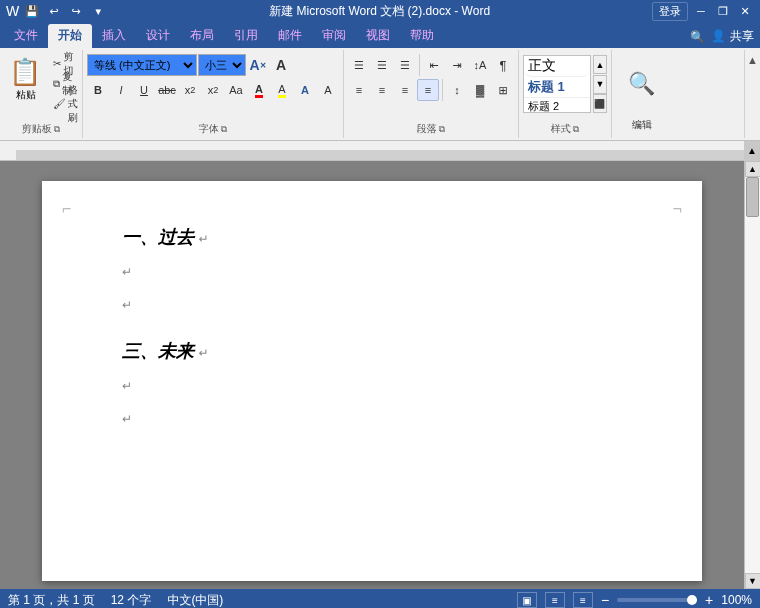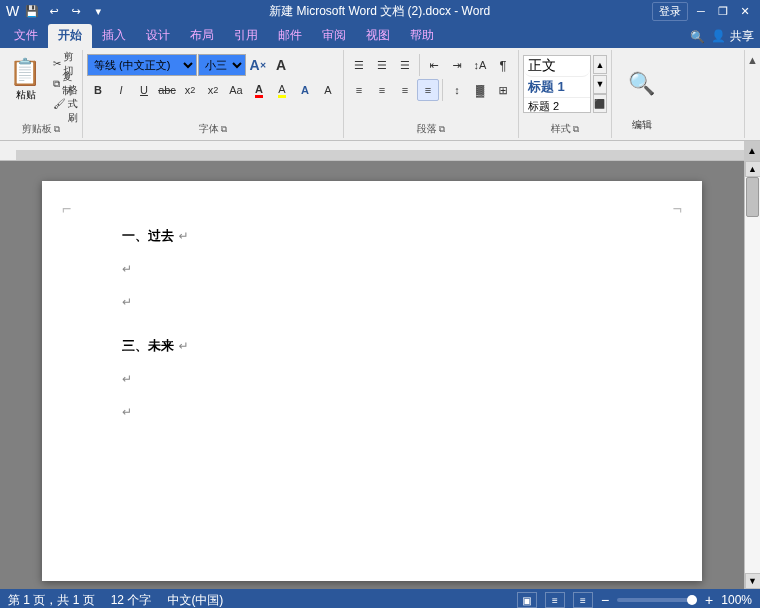--- a/index.html
+++ b/index.html
@@ -209,23 +209,24 @@
       box-shadow: 0 2px 8px rgba(0,0,0,0.4);
       padding: 40px 80px;
       position: relative;
     }
     .doc-content {
       font-size: 16px;
       line-height: 1.8;
       color: #000;
     }
     .doc-heading {
-      font-size: 13px;
+      font-size: 18px;
       font-weight: bold;
       margin-bottom: 4px;
+      font-style: italic;
     }
     .paragraph-mark {
       color: #888;
       font-size: 12px;
     }
     .doc-para {
       min-height: 26px;
       margin-bottom: 4px;
     }
     .corner-mark {

